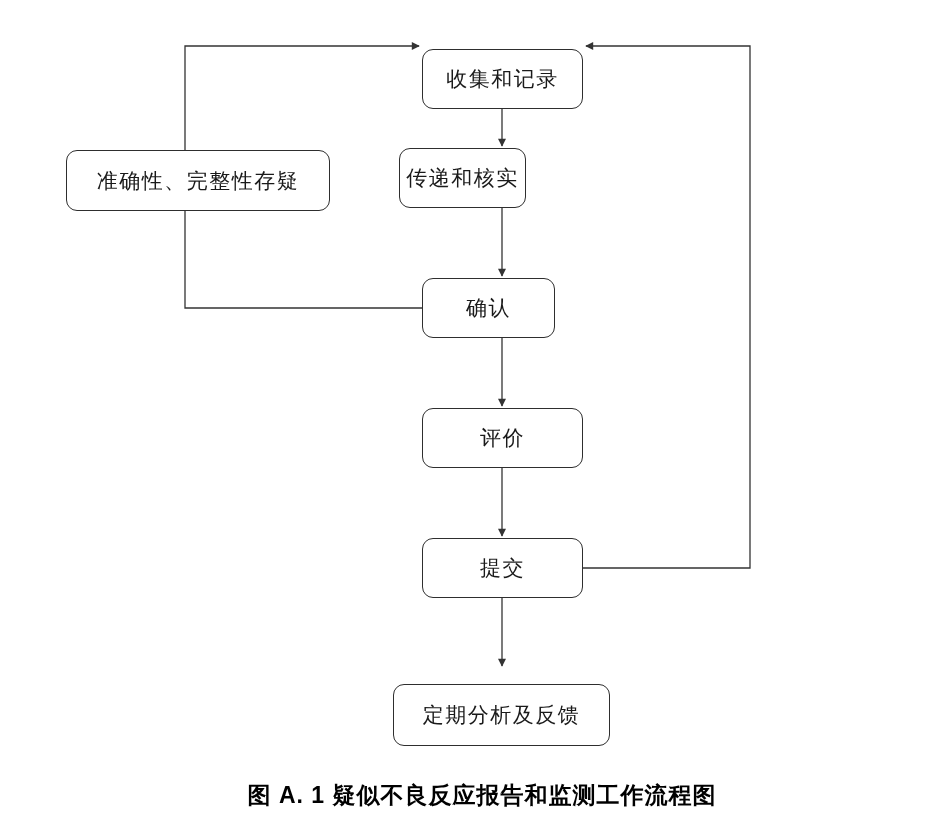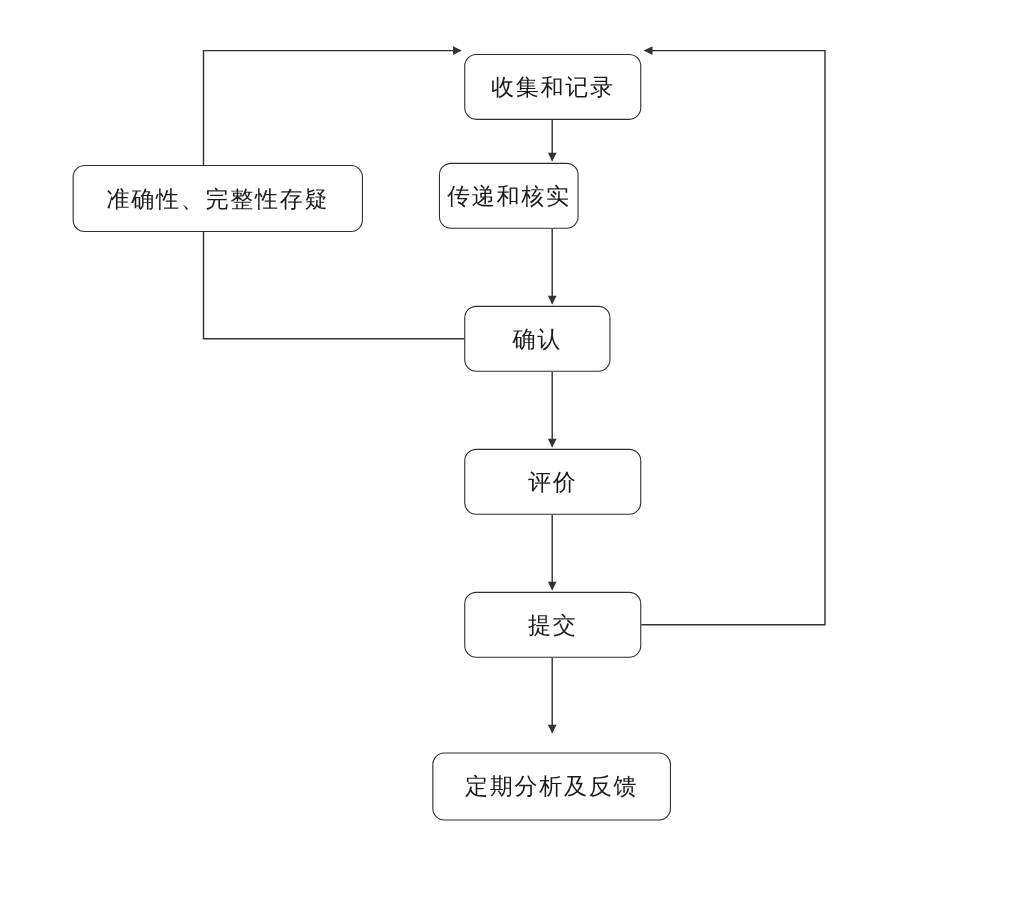--- a/index.html
+++ b/index.html
@@ -105,14 +105,15 @@
   </div>
 
   <div class="node n-submit">
     <span>提交</span>
   </div>
 
   <div class="node n-periodic">
     <span>定期分析及反馈</span>
   </div>
 
+  <div class="caption">图 A. 1 疑似不良反应报告和监测工作流程图</div>
 
 </div>
 
 </body></html>

